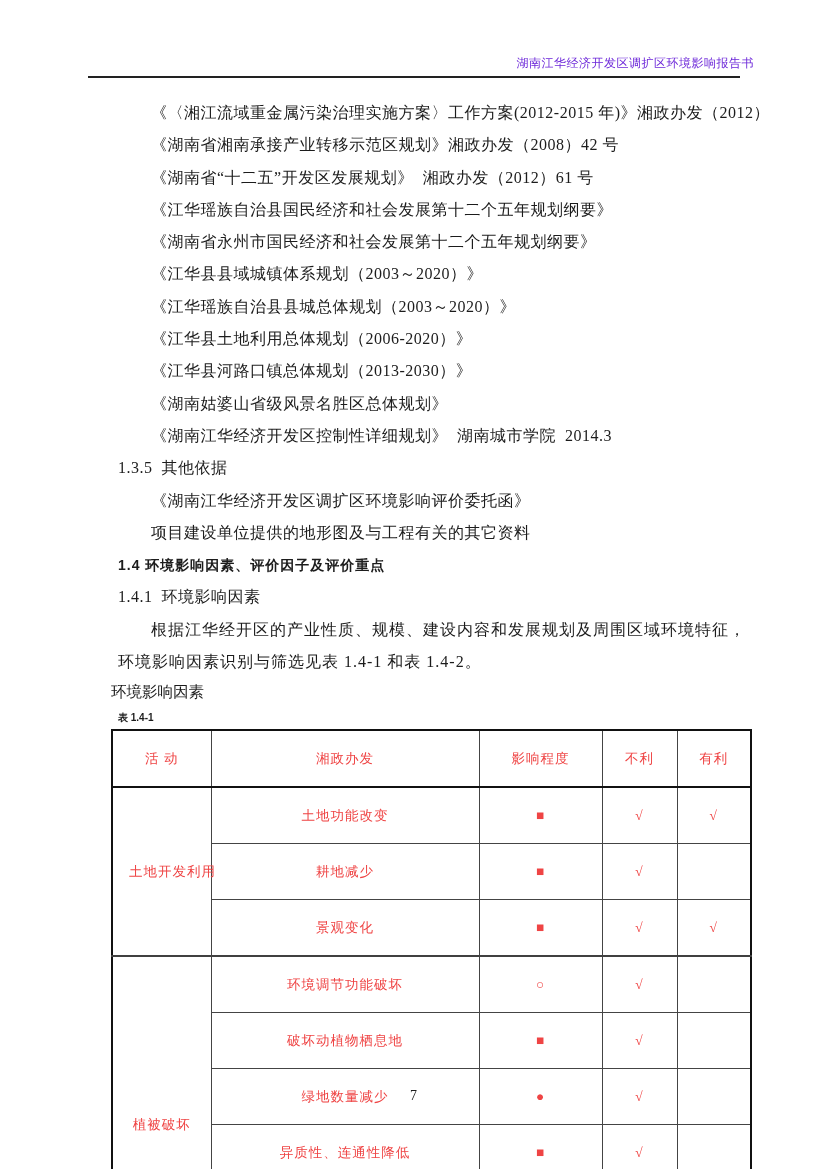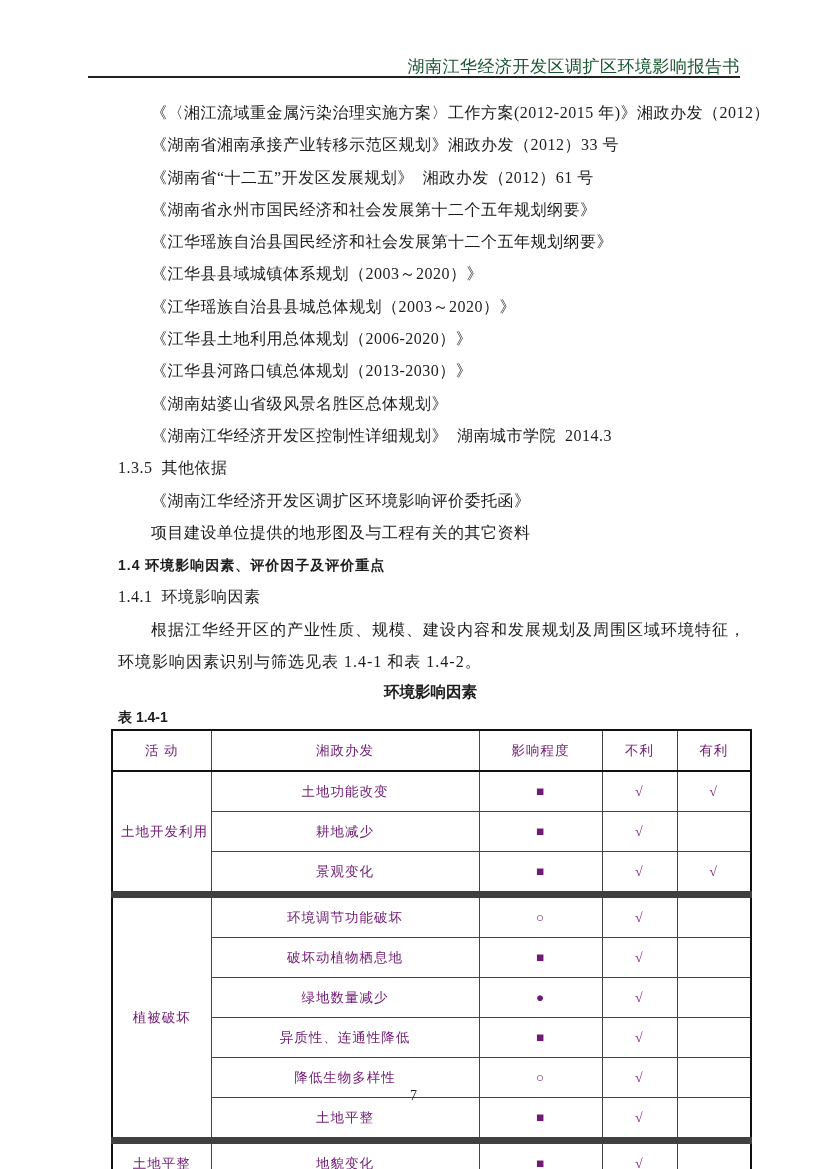--- a/index.html
+++ b/index.html
@@ -8,25 +8,25 @@
     background: #ffffff;
     position: relative;
     overflow: hidden;
     font-family: "Liberation Serif", "DejaVu Serif", serif;
     color: #1c1c1c;
   }
   .page { position: absolute; inset: 0; }
 
   .doc-header {
     position: absolute;
-    top: 55px; left: 88px; right: 87px;
+    top: 55px; left: 88px; right: 73px;
     text-align: right;
-    font-size: 17px;
+    font-size: 12px;
     letter-spacing: 0.5px;
-    color: #14532d;
+    color: #6d28d9;
     white-space: pre;
   }
   .header-rule {
     position: absolute;
     top: 76px; left: 88px; right: 87px;
     border-top: 2px solid #222;
   }
 
   .content {
     position: absolute;
@@ -45,79 +45,78 @@
     font-family: "Liberation Sans", "DejaVu Sans", sans-serif;
     font-weight: bold;
     font-size: 14px;
     letter-spacing: 1px;
   }
   .line.para { letter-spacing: 1px; }
 
   .table-title {
     margin-left: -7px; width: 639px;
     height: 28px; line-height: 28px;
-    text-align: center;
     font-family: "Liberation Sans", "DejaVu Sans", sans-serif;
-    font-weight: bold;
+    font-weight: normal;
     font-size: 15.5px;
     white-space: pre;
   }
   .table-label {
     height: 23px; line-height: 23px;
     font-family: "Liberation Sans", "DejaVu Sans", sans-serif;
     font-weight: bold;
-    font-size: 14px;
+    font-size: 10px;
     white-space: pre;
   }
 
   table.impact {
     margin-left: -7px;
     width: 639px;
     border-collapse: collapse;
     table-layout: fixed;
     border: 2px solid #111;
   }
   table.impact th, table.impact td {
     border: 1px solid #444;
     height: 23px;
-    padding: 8px;
+    padding: 16px;
     text-align: center;
     vertical-align: middle;
     font-size: 13.5px;
     font-weight: normal;
     letter-spacing: 1px;
     white-space: pre;
-    color: #701a75;
+    color: #ef4444;
   }
   table.impact thead th { border-bottom: 2px solid #111; }
-  tr.group-start td { border-top: 7px solid #404040; margin-left: 36px; }
+  tr.group-start td { border-top: 2px solid #404040; margin-left: 36px; }
   td.degree { font-size: 11px; }
   td.mark { font-size: 15px; }
 
   .page-number {
     position: absolute;
     top: 1088px; left: 0; right: 0;
     text-align: center;
     font-size: 14px;
   }
 </style>
 </head>
 <body>
 
 <div class="page">
 
   <div class="doc-header">湖南江华经济开发区调扩区环境影响报告书</div>
   <div class="header-rule"></div>
 
   <div class="content">
     <div class="line ref">《〈湘江流域重金属污染治理实施方案〉工作方案(2012-2015 年)》湘政办发（2012）</div>
-    <div class="line ref">《湖南省湘南承接产业转移示范区规划》湘政办发（2012）33 号</div>
+    <div class="line ref">《湖南省湘南承接产业转移示范区规划》湘政办发（2008）42 号</div>
     <div class="line ref">《湖南省“十二五”开发区发展规划》  湘政办发（2012）61 号</div>
+    <div class="line ref">《江华瑶族自治县国民经济和社会发展第十二个五年规划纲要》</div>
     <div class="line ref">《湖南省永州市国民经济和社会发展第十二个五年规划纲要》</div>
-    <div class="line ref">《江华瑶族自治县国民经济和社会发展第十二个五年规划纲要》</div>
     <div class="line ref">《江华县县域城镇体系规划（2003～2020）》</div>
     <div class="line ref">《江华瑶族自治县县城总体规划（2003～2020）》</div>
     <div class="line ref">《江华县土地利用总体规划（2006-2020）》</div>
     <div class="line ref">《江华县河路口镇总体规划（2013-2030）》</div>
     <div class="line ref">《湖南姑婆山省级风景名胜区总体规划》</div>
     <div class="line ref">《湖南江华经济开发区控制性详细规划》  湖南城市学院  2014.3</div>
     <div class="line sec">1.3.5  其他依据</div>
     <div class="line ref">《湖南江华经济开发区调扩区环境影响评价委托函》</div>
     <div class="line ref">项目建设单位提供的地形图及与工程有关的其它资料</div>
     <div class="line sec-bold">1.4 环境影响因素、评价因子及评价重点</div>

